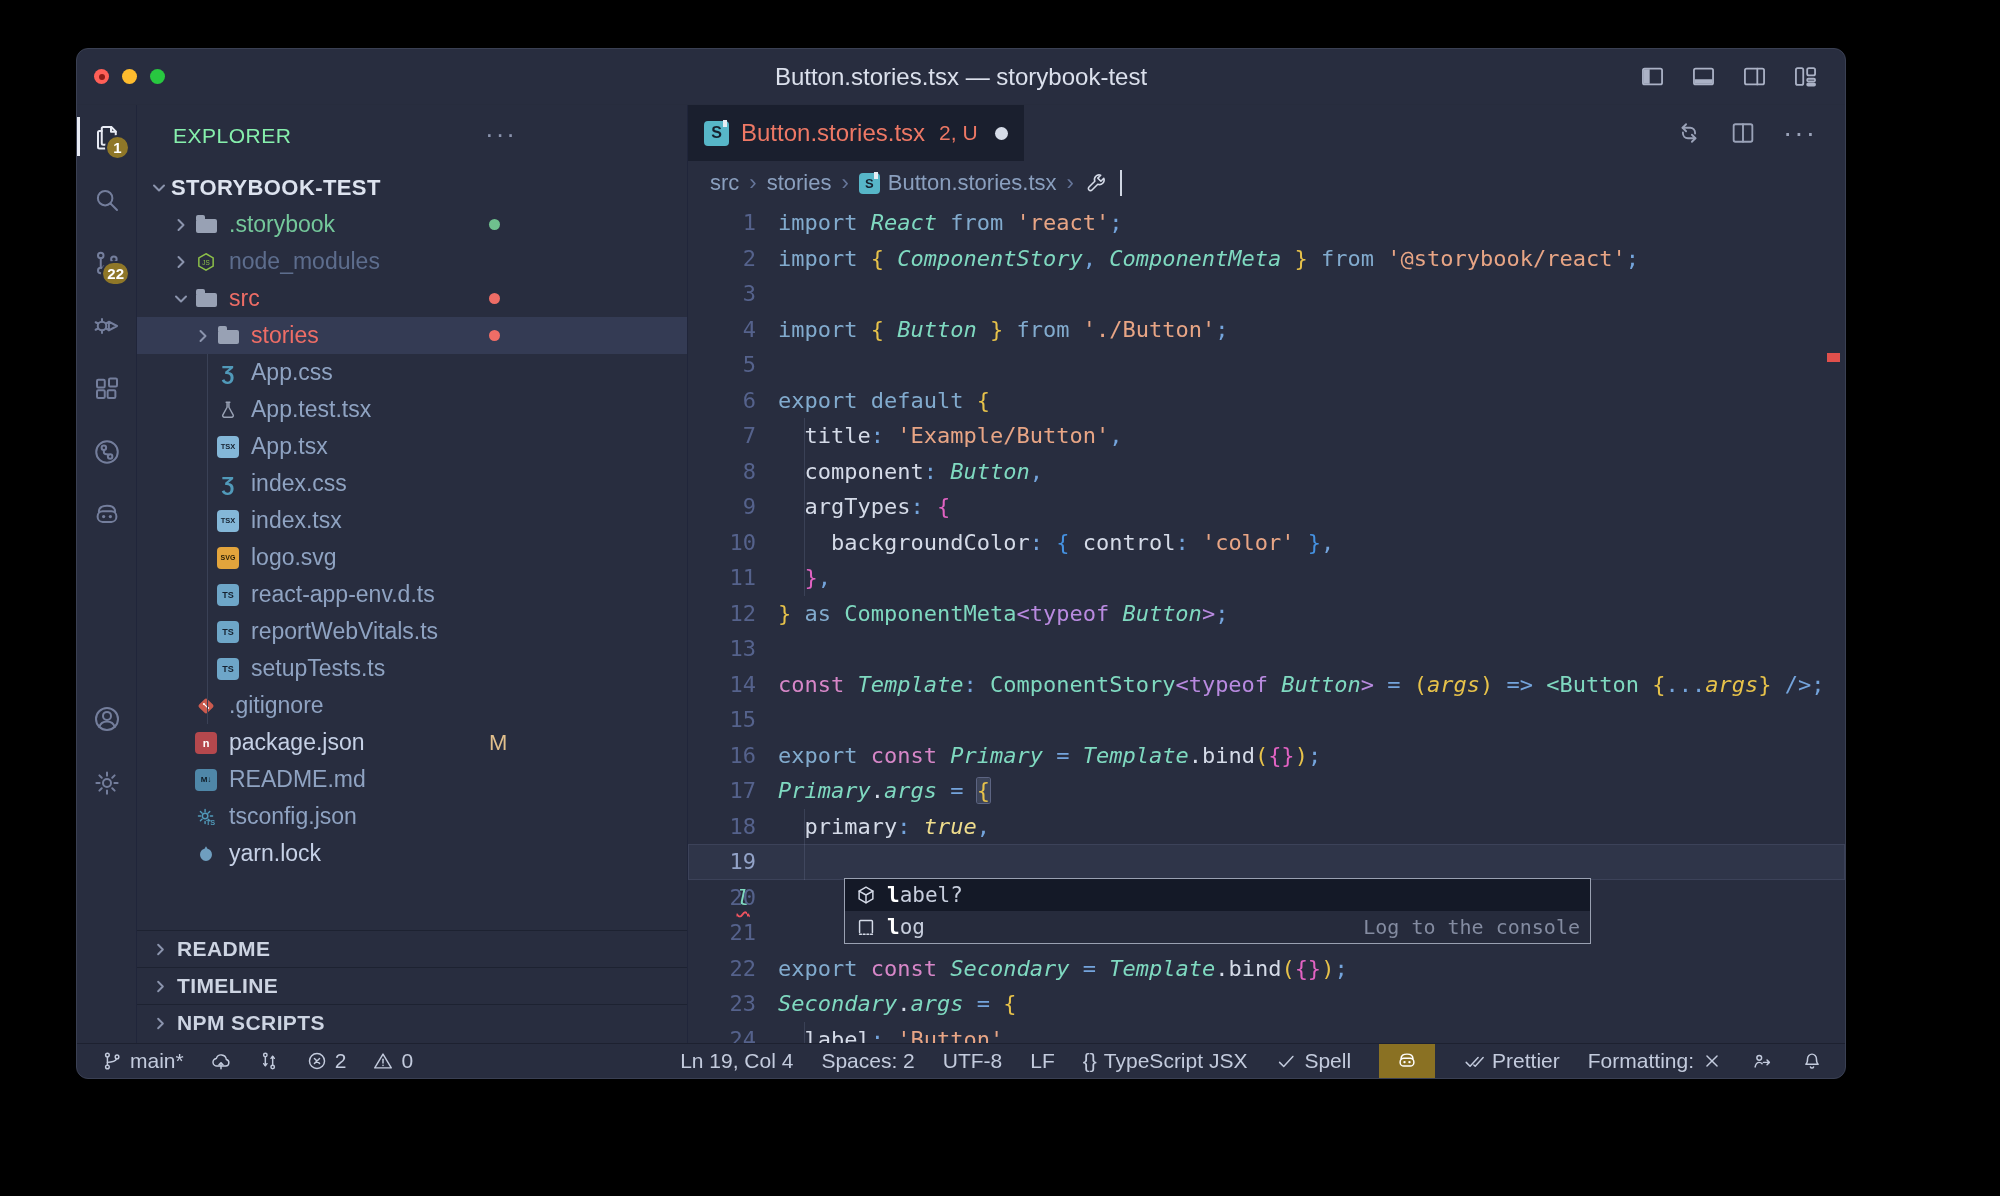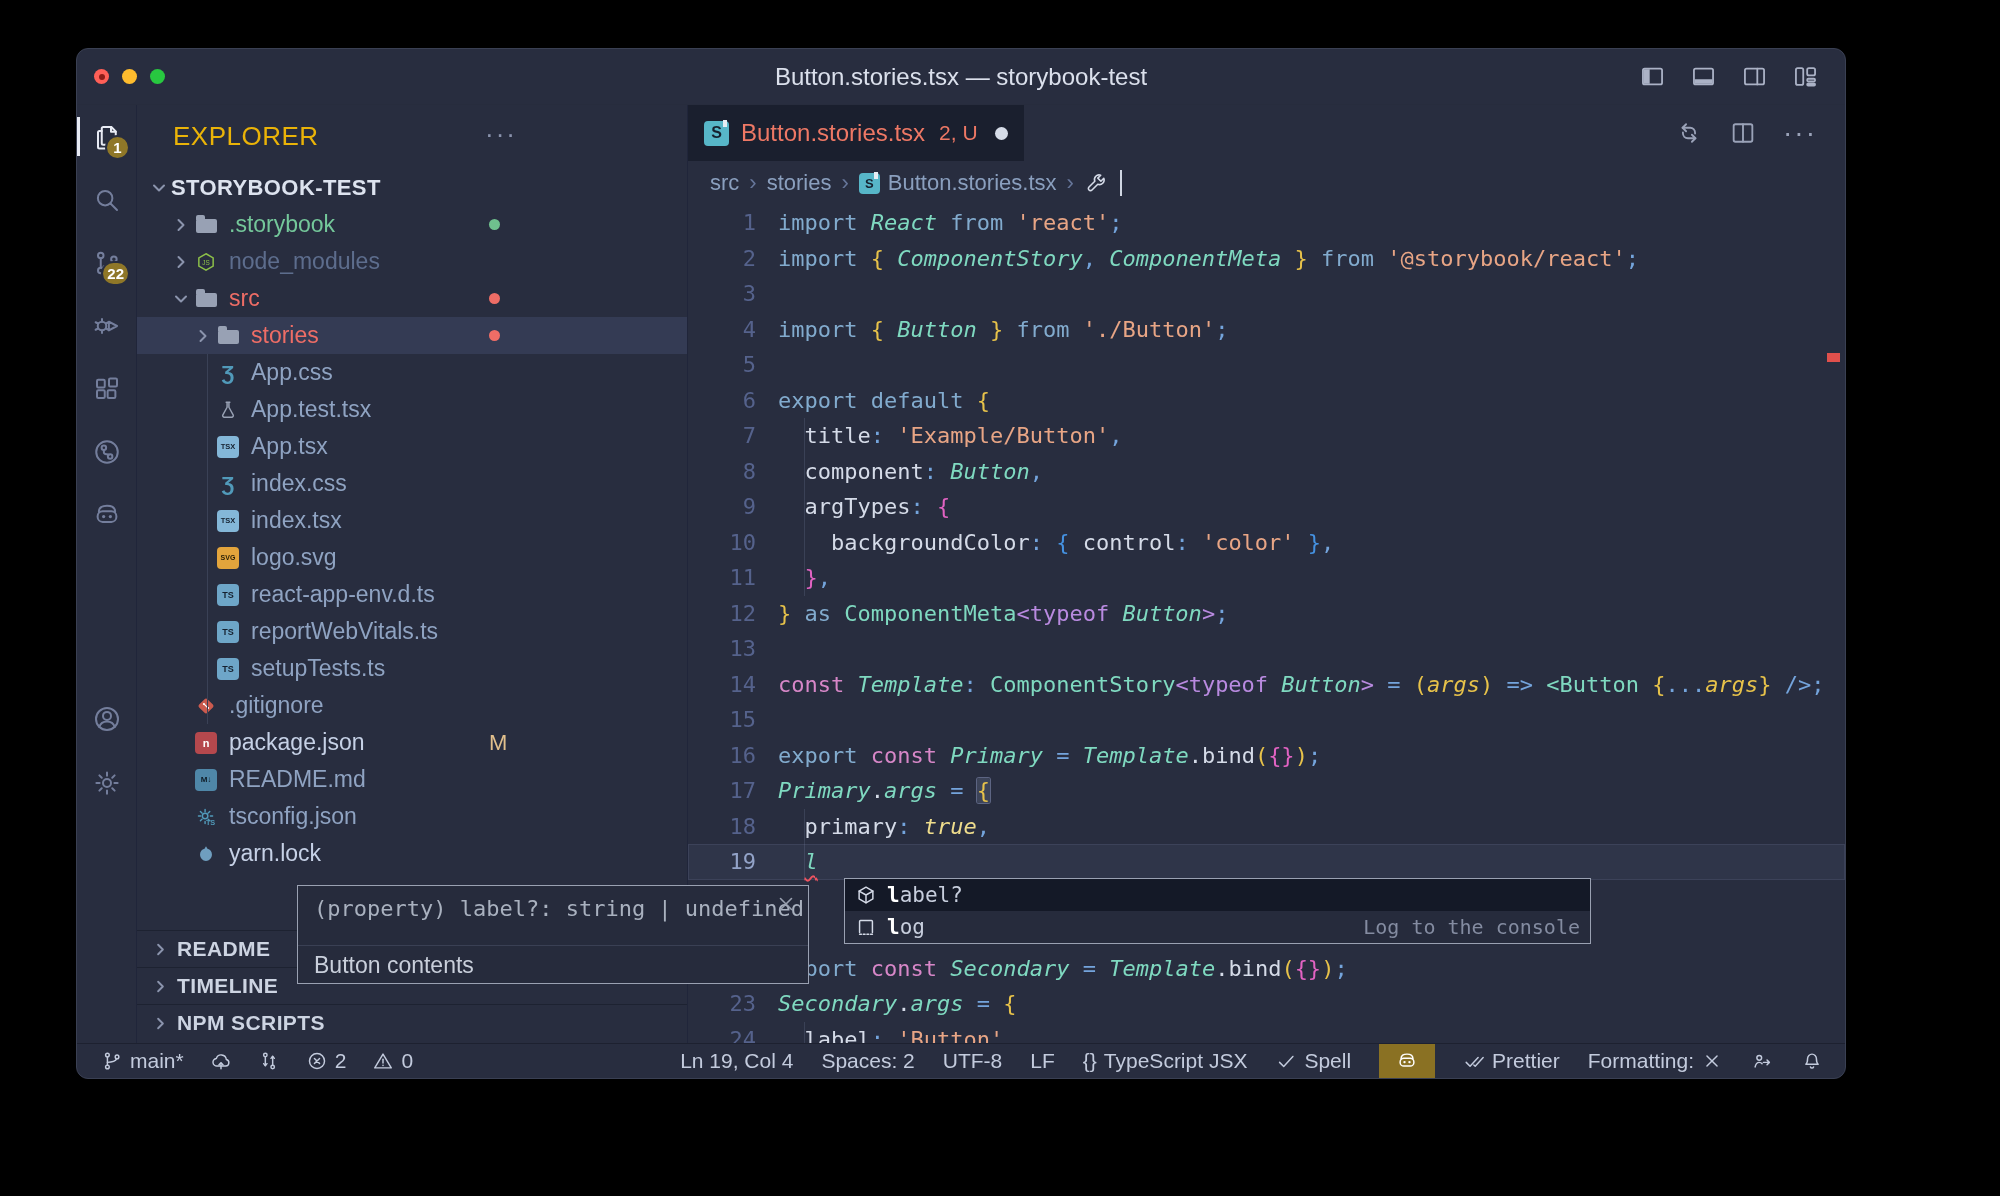--- a/index.html
+++ b/index.html
@@ -32,21 +32,21 @@
   .ab-item .ic { width:30px; height:30px; }
   .ab-badge { position:absolute; right:6px; bottom:8px; min-width:25px; height:25px; padding:0 4px; border-radius:13px;
               background:#8f7728; color:#fff; font-size:15px; font-weight:bold; display:flex; align-items:center; justify-content:center;
               border:2px solid #282d3f; }
   .ab-bottom { position:absolute; top:582px; left:0; width:60px; }
   .ab-bottom .ab-item { height:64px; }
 
   
   .sidebar { width:551px; position:relative; border-right:1px solid #20253a; overflow:hidden; }
   .sb-header { position:absolute; top:0; left:0; right:0; height:62px; display:flex; align-items:center; padding-left:36px; }
-  .sb-header .t { font-size:26px; color:#eab308; letter-spacing:.5px; }
+  .sb-header .t { font-size:21px; color:#86efac; letter-spacing:.5px; }
   .sb-more { position:absolute; left:348px; top:14px; color:#8a93ad; font-size:26px; letter-spacing:2px; }
   .tree { position:absolute; top:64px; left:0; right:0; }
   .trow { position:relative; height:37px; display:flex; align-items:center; font-size:23px; }
   .trow.sel { background:#343b54; }
   .chev { width:22px; height:22px; color:#8b94ad; flex:none; display:flex; align-items:center; }
   .chev svg { width:20px; height:20px; }
   .spacer { width:22px; flex:none; }
   .ticon { width:26px; height:24px; flex:none; display:flex; align-items:center; justify-content:center; margin-right:10px; }
   .folder { width:21px; height:14px; background:#98a1b4; border-radius:2px; position:relative; margin-top:3px; }
   .folder::before { content:""; position:absolute; top:-4px; left:0; width:9px; height:5px; background:#98a1b4; border-radius:2px 2px 0 0; }
@@ -85,21 +85,21 @@
   .bc-item { display:flex; align-items:center; gap:8px; }
   .bc-item .sbicon { width:21px; height:21px; font-size:13px; }
   .bc-wrench { width:24px; height:24px; color:#d5dbe8; }
   .bc-cursor { width:2px; height:26px; background:#d0d6e2; margin-left:2px; }
 
   
   .code { position:absolute; top:100px; left:0; right:0; bottom:0; overflow:hidden;
           font-family:"DejaVu Sans Mono", monospace; font-size:22px; }
   .cguide { position:absolute; width:1px; background:#3a4156; left:116px; }
   .line { position:relative; display:flex; height:35.5px; line-height:35.5px; white-space:pre; }
-  .line.current { background:rgba(140,152,190,.08); box-shadow:inset 0 0 0 1px rgba(140,152,190,.14); }
+  .line.current { background:rgba(140,152,190,.08); box-shadow:inset 0 0 0 1px rgba(140,152,190,.14);flex-direction:column; }
   .ln { width:68px; text-align:right; color:#55628c; flex:none; }
   .line.current .ln { color:#93a3c8; }
   .lc { padding-left:22px; }
   .tk-k { color:#82abce; } .tk-pk { color:#d787c8; }
   .tk-t { color:#7fd9c0; } .tk-ti { color:#7fd9c0; font-style:italic; }
   .tk-s { color:#e8a585; } .tk-p { color:#74a4dc; } .tk-w { color:#d5dbe8; }
   .tk-g { color:#e7c24a; } .tk-gi { color:#e7c24a; font-style:italic; }
   .tk-m { color:#e263c3; } .tk-b { color:#4592e2; } .tk-pu { color:#b98ae0; }
   .tk-y { color:#eedc8c; font-style:italic; }
   .tk-e { color:#7fd9c0; font-style:italic; text-decoration:underline wavy #ef5360 2px; text-underline-offset:6px; }
@@ -683,30 +683,20 @@
             <span class="ic ">
               <svg viewBox="0 0 24 24">
                 <path class="st" d="M12 4.5a4.8 4.8 0 0 1 4.8 4.8c0 3.7.8 5.3 1.9 6.2H5.3c1.1-.9 1.9-2.5 1.9-6.2A4.8 4.8 0 0 1 12 4.5z"></path>
                 <path class="st" d="M10.3 18.5a1.8 1.8 0 0 0 3.4 0"></path>
               </svg>
             </span>
           </div>
         </div>
     </div>
 
-    <div class="hover-panel">
-      <div class="hv-sig">(property) label?: string | undefined</div>
-      <span class="hv-close ic" id="hv-close">
-          <svg viewBox="0 0 24 24">
-            <path class="st" d="M6.5 6.5l11 11M17.5 6.5l-11 11"></path>
-          </svg>
-        </span>
-      <div class="hv-div"></div>
-      <div class="hv-desc">Button contents</div>
-    </div>
 
     <div class="suggest" id="suggest">
         <div class="sg-row sel">
           <span class="ic ">
             <svg viewBox="0 0 24 24">
               <path class="st" d="M12 3.5l7.5 4.2v8.6L12 20.5l-7.5-4.2V7.7z"></path>
               <path class="st" d="M12 12L4.5 7.7M12 12l7.5-4.3M12 12v8.5"></path>
             </svg>
           </span>
           <span class="sg-match" style="margin-right: -10px;">l</span>

